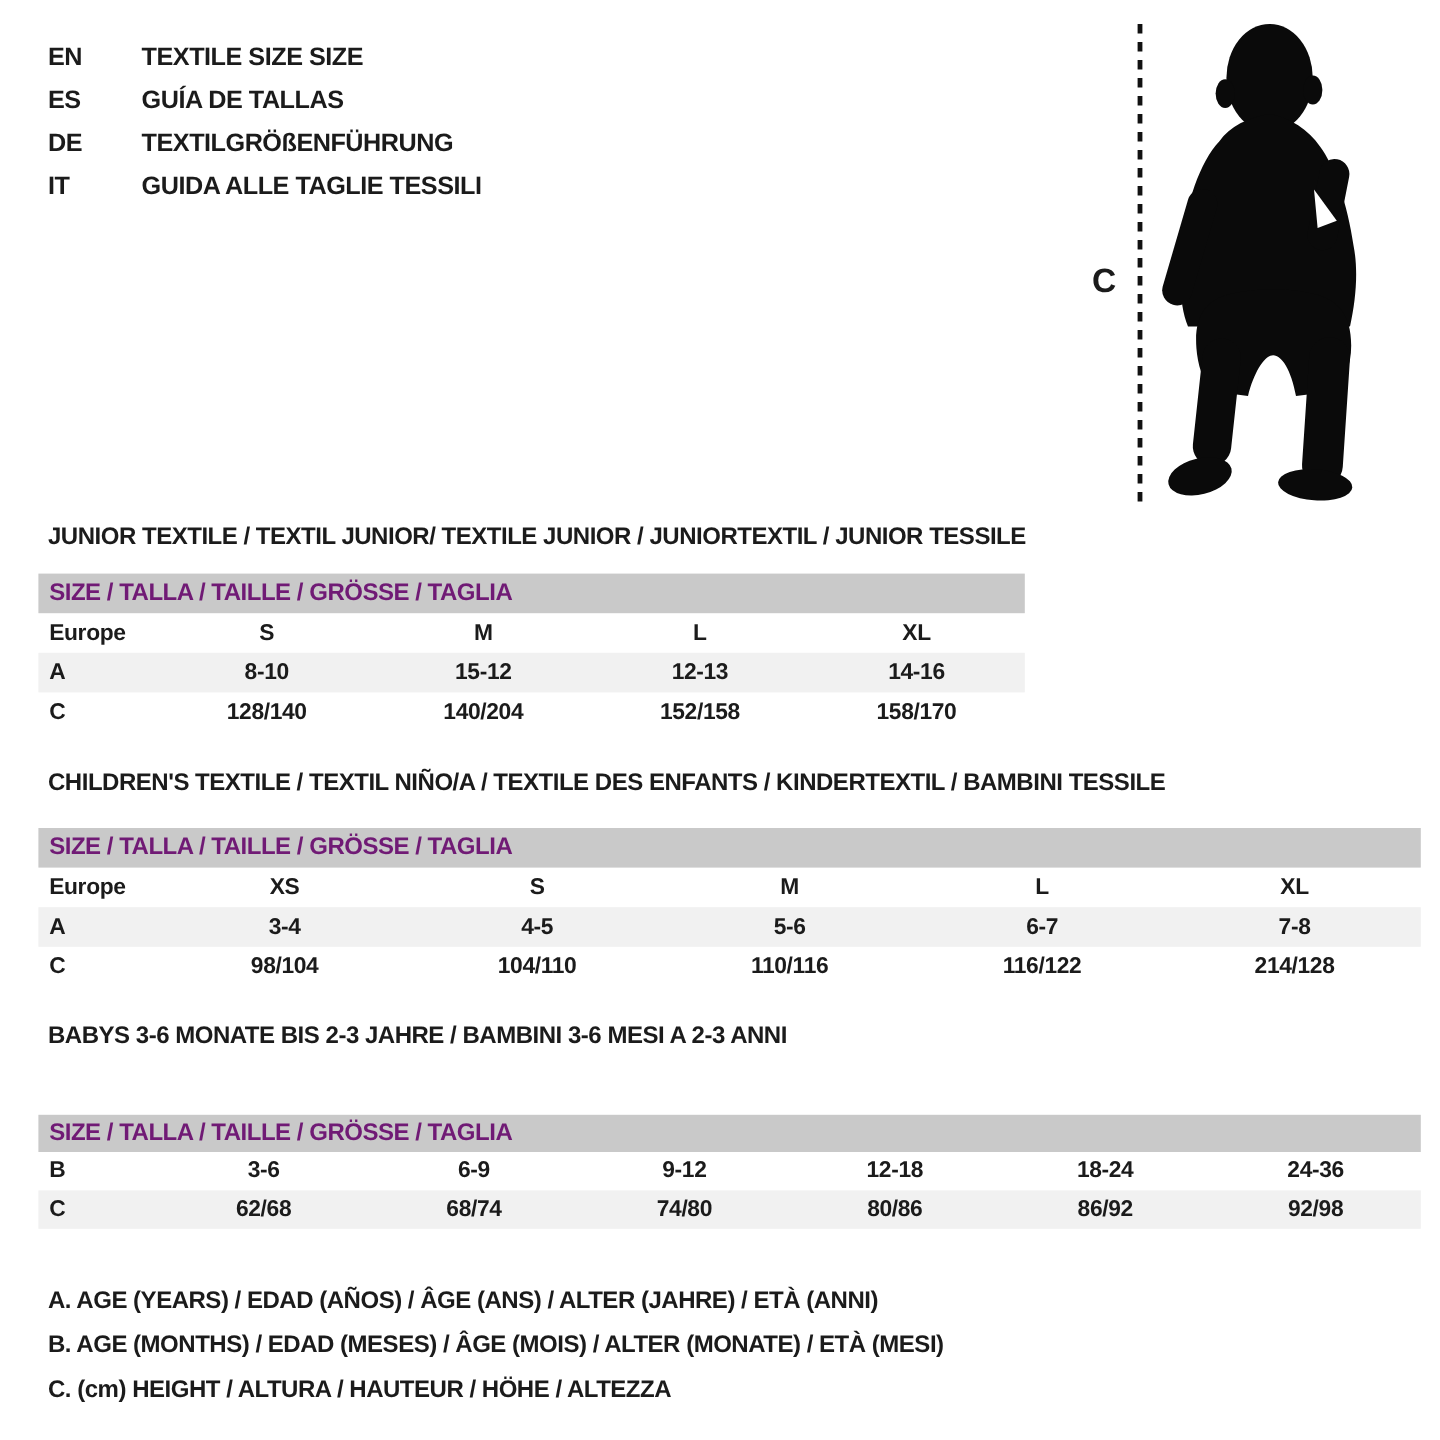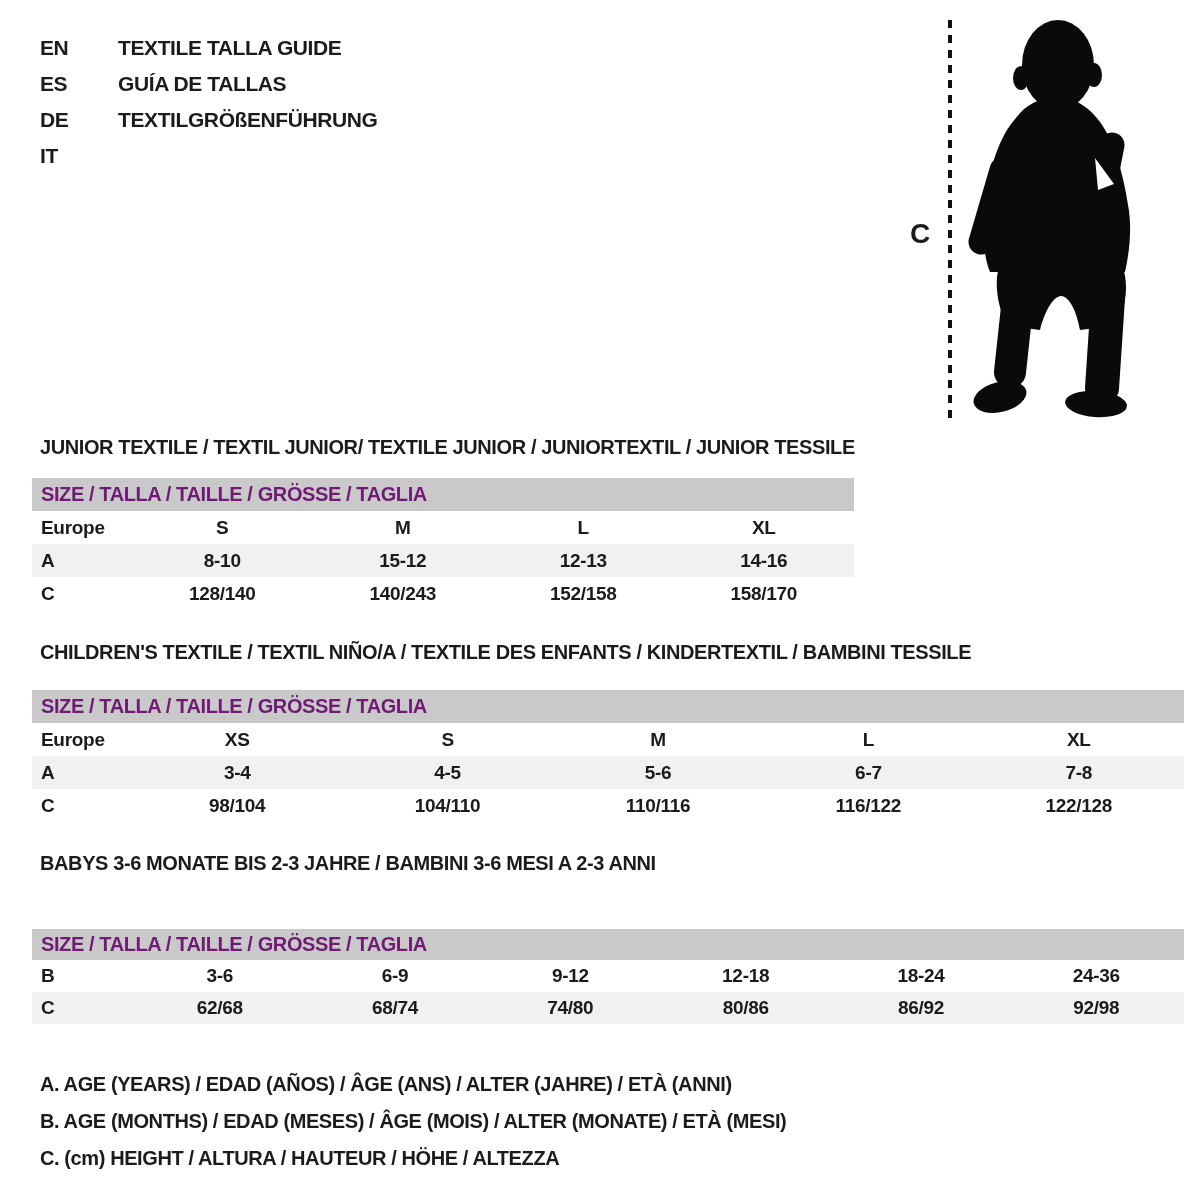--- a/index.html
+++ b/index.html
@@ -35,32 +35,33 @@
   .legend-line{font-size:20px;font-weight:bold;letter-spacing:-0.4px;line-height:37px;white-space:nowrap;}
 </style>
 </head>
 <body>
 
 <div class="canvas">
 
   <div class="abs lang-list">
     <div class="lang-row">
       <div class="lang-code">EN</div>
-      <div class="lang-title">TEXTILE TALLA GUIDE</div>
+      <div class="lang-title">TEXTILE SIZE SIZE</div>
     </div>
     <div class="lang-row">
       <div class="lang-code">ES</div>
       <div class="lang-title">GUÍA DE TALLAS</div>
     </div>
     <div class="lang-row">
       <div class="lang-code">DE</div>
       <div class="lang-title">TEXTILGRÖßENFÜHRUNG</div>
     </div>
     <div class="lang-row">
       <div class="lang-code">IT</div>
+      <div class="lang-title">GUIDA ALLE TAGLIE TESSILI</div>
     </div>
   </div>
 
   <svg class="abs" style="left:890px;top:0;" width="270" height="430" viewBox="0 0 270 430">
     <line x1="60" y1="20" x2="60" y2="420" stroke="#111111" stroke-width="4" stroke-dasharray="8 7"></line>
     <text x="20" y="243" font-size="28" font-weight="bold" fill="#1b1b1b">C</text>
     <g fill="#0a0a0a" stroke="none">
 
       <ellipse cx="168" cy="65" rx="36" ry="45"></ellipse>
       <ellipse cx="131" cy="78" rx="8" ry="12"></ellipse>
@@ -103,21 +104,21 @@
     <div class="trow cols4 stripe">
       <div class="lab">A</div>
       <div class="val">8-10</div>
       <div class="val">15-12</div>
       <div class="val">12-13</div>
       <div class="val">14-16</div>
     </div>
     <div class="trow cols4">
       <div class="lab">C</div>
       <div class="val">128/140</div>
-      <div class="val">140/243</div>
+      <div class="val">140/204</div>
       <div class="val">152/158</div>
       <div class="val">158/170</div>
     </div>
   </div>
 
   <div class="abs sec-heading" style="left:40px;top:641px;">CHILDREN'S TEXTILE / TEXTIL NIÑO/A / TEXTILE DES ENFANTS / KINDERTEXTIL / BAMBINI TESSILE</div>
 
   <div class="abs size-table" style="left:32px;top:690px;width:1152px;">
     <div class="size-bar">SIZE / TALLA / TAILLE / GRÖSSE / TAGLIA</div>
     <div class="trow cols5">
@@ -135,21 +136,21 @@
       <div class="val">5-6</div>
       <div class="val">6-7</div>
       <div class="val">7-8</div>
     </div>
     <div class="trow cols5">
       <div class="lab">C</div>
       <div class="val">98/104</div>
       <div class="val">104/110</div>
       <div class="val">110/116</div>
       <div class="val">116/122</div>
-      <div class="val">122/128</div>
+      <div class="val">214/128</div>
     </div>
   </div>
 
   <div class="abs sec-heading two-line" style="left:40px;top:846px;">
     <div>BABYS 3-6 MONATE BIS 2-3 JAHRE / BAMBINI 3-6 MESI A 2-3 ANNI</div>
   </div>
 
   <div class="abs size-table babies" style="left:32px;top:929px;width:1152px;">
     <div class="size-bar">SIZE / TALLA / TAILLE / GRÖSSE / TAGLIA</div>
     <div class="trow cols6">

